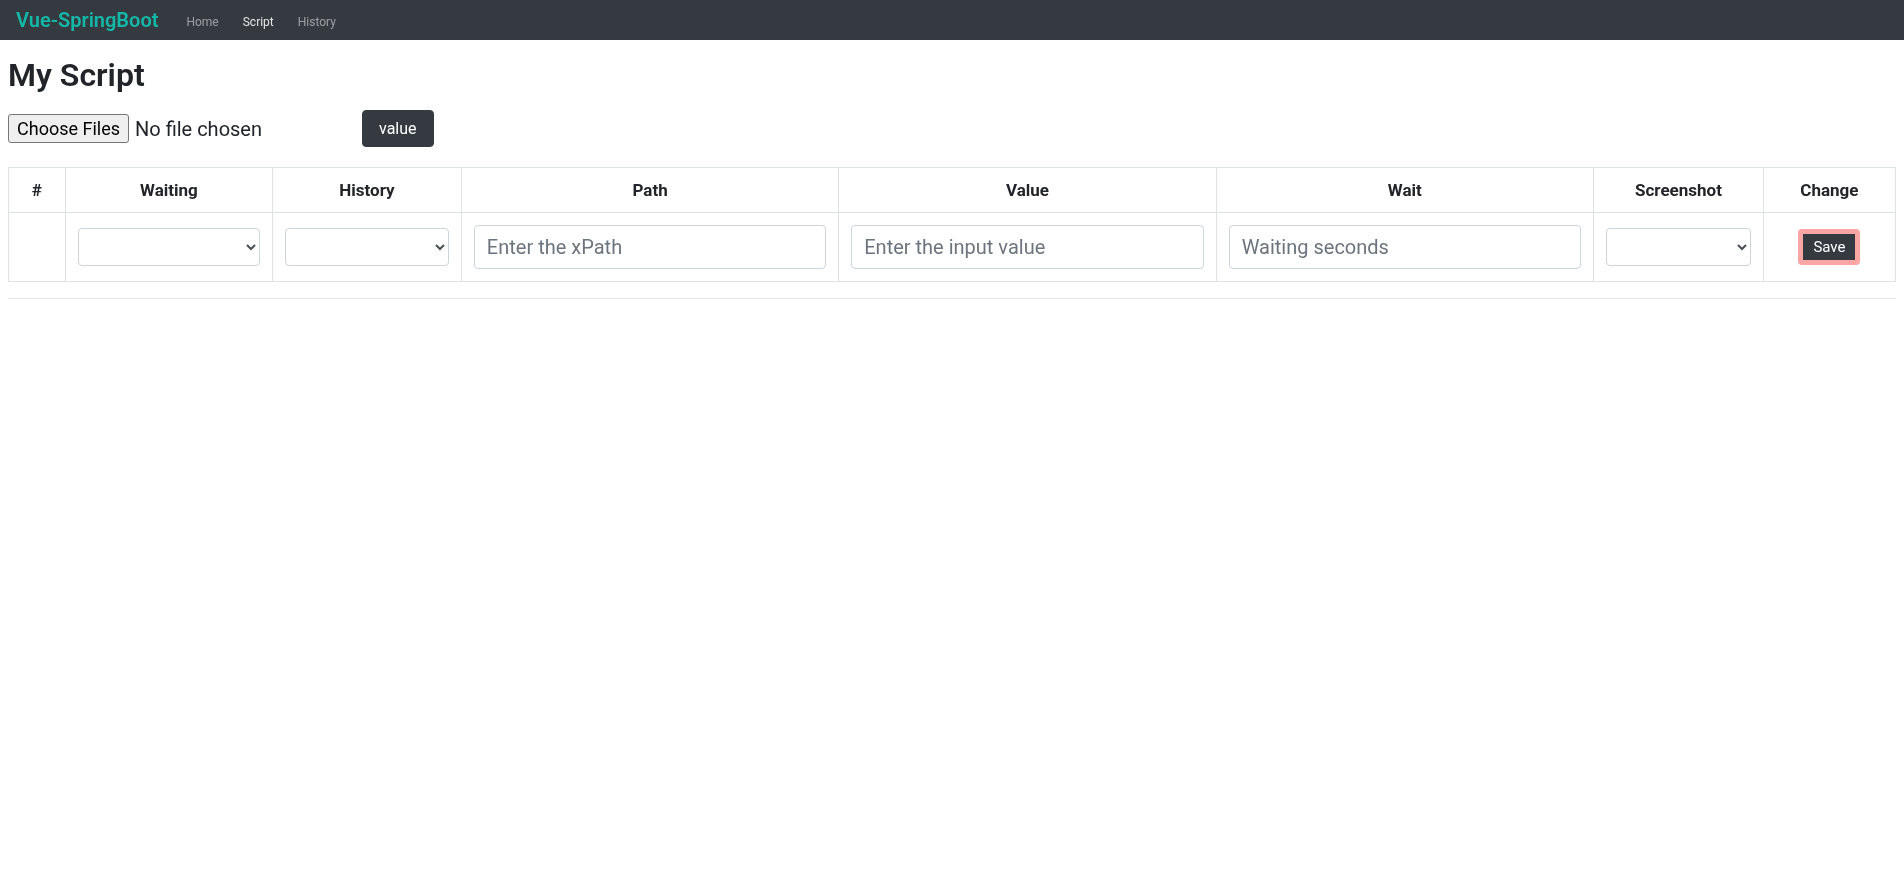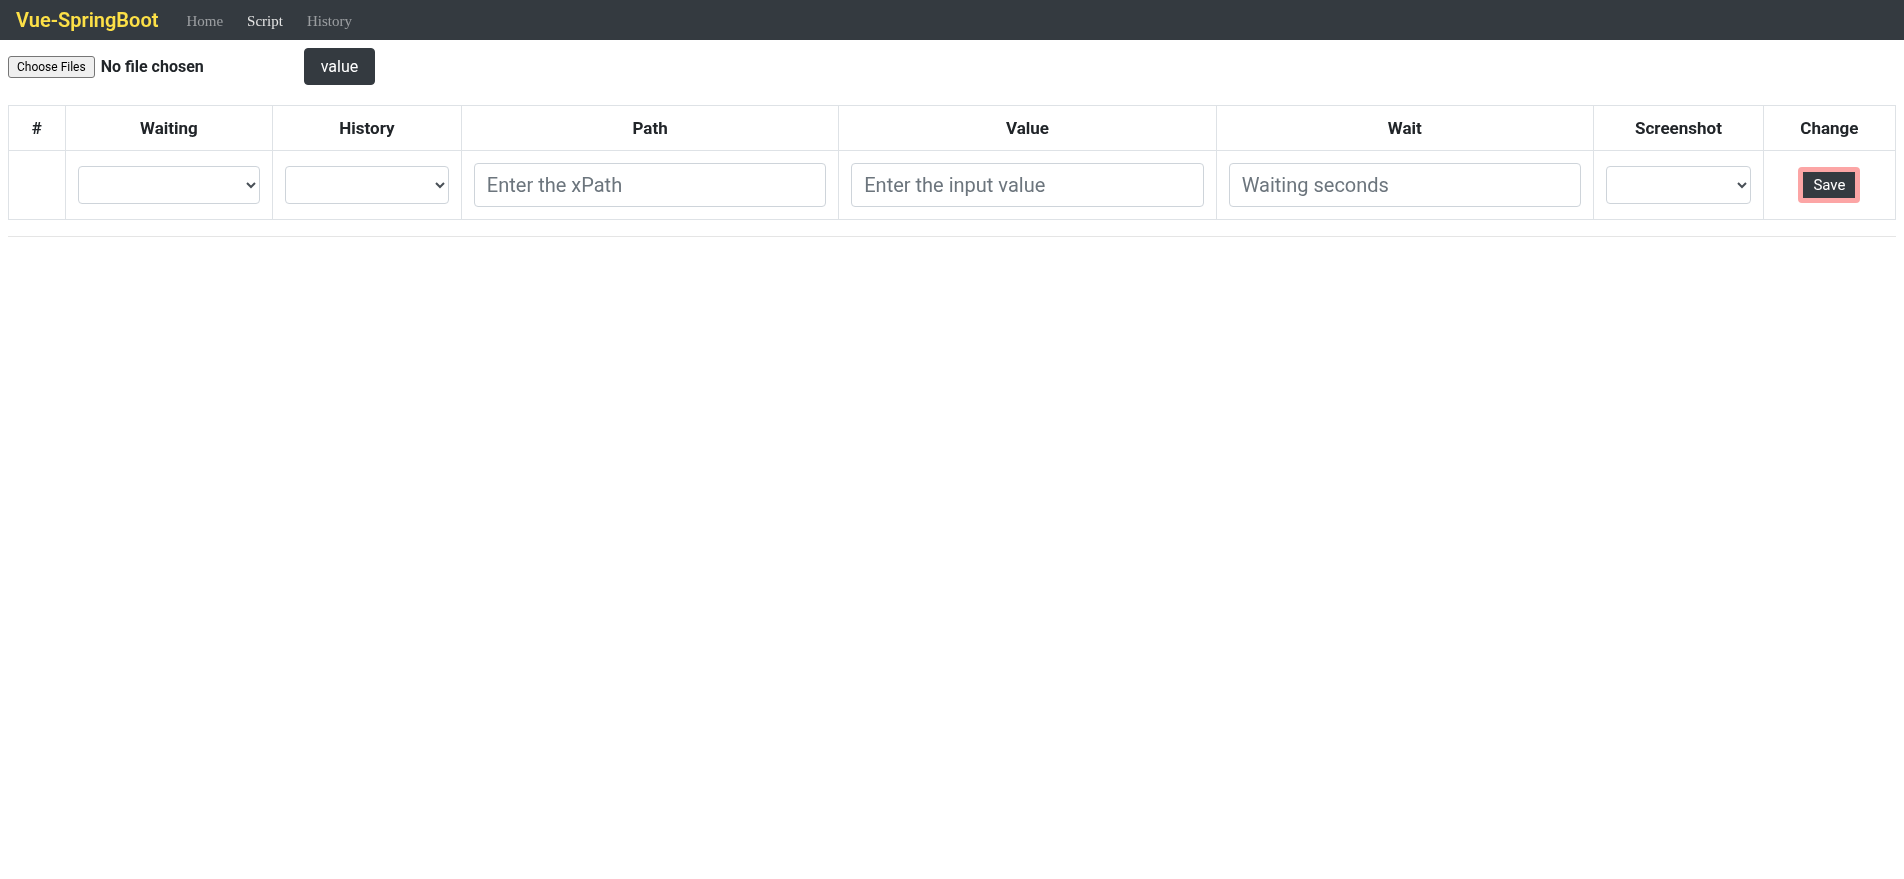--- a/index.html
+++ b/index.html
@@ -13,36 +13,35 @@
       color: #212529;
       background: #fff;
     }
     .navbar {
       background-color: #343a40;
       padding: 8px 16px;
       display: flex;
       align-items: center;
     }
     .navbar-brand {
-      color: #fde047;
+      color: #14b8a6;
       font-size: 20px;
       font-weight: 600;
       margin-right: 16px;
       text-decoration: none;
     }
     .navbar-nav {
       display: flex;
       list-style: none;
     }
     .nav-link {
       color: rgba(255,255,255,0.5);
       padding: 8px 12px;
       text-decoration: none;
-      font-size: 15px;
-      font-family: Liberation Serif, serif;
+      font-size: 12px;
     }
     .nav-link.active {
       color: #e5e5e5;
     }
     .container {
       padding: 8px;
     }
     .page-title {
       font-size: 32px;
       font-weight: 600;
@@ -56,29 +55,28 @@
     .file-input-wrapper {
       display: inline-flex;
       align-items: center;
       margin-right: 0;
     }
     .choose-files-btn {
       background: #efefef;
       border: 1px solid #767676;
       border-radius: 3px;
       padding: 3px 8px;
-      font-size: 12px;
+      font-size: 18px;
       cursor: pointer;
       font-family: inherit;
     }
     .file-status {
       margin-left: 6px;
-      font-size: 16px;
+      font-size: 20px;
       color: #212529;
-      font-weight: bold;
     }
     .upload-btn {
       background-color: #343a40;
       color: #fff;
       border: 1px solid #343a40;
       border-radius: 4px;
       padding: 8px 16px;
       font-size: 16px;
       cursor: pointer;
       margin-left: 100px;
@@ -153,20 +151,21 @@
 <nav class="navbar">
   <a class="navbar-brand">Vue-SpringBoot</a>
   <ul class="navbar-nav">
     <li><a class="nav-link">Home</a></li>
     <li><a class="nav-link active">Script</a></li>
     <li><a class="nav-link">History</a></li>
   </ul>
 </nav>
 
 <div class="container">
+  <h1 class="page-title">My Script</h1>
 
   <div class="upload-row">
     <div class="file-input-wrapper">
       <button class="choose-files-btn">Choose Files</button>
       <span class="file-status">No file chosen</span>
     </div>
     <button class="upload-btn">value</button>
   </div>
 
   <table class="table">

